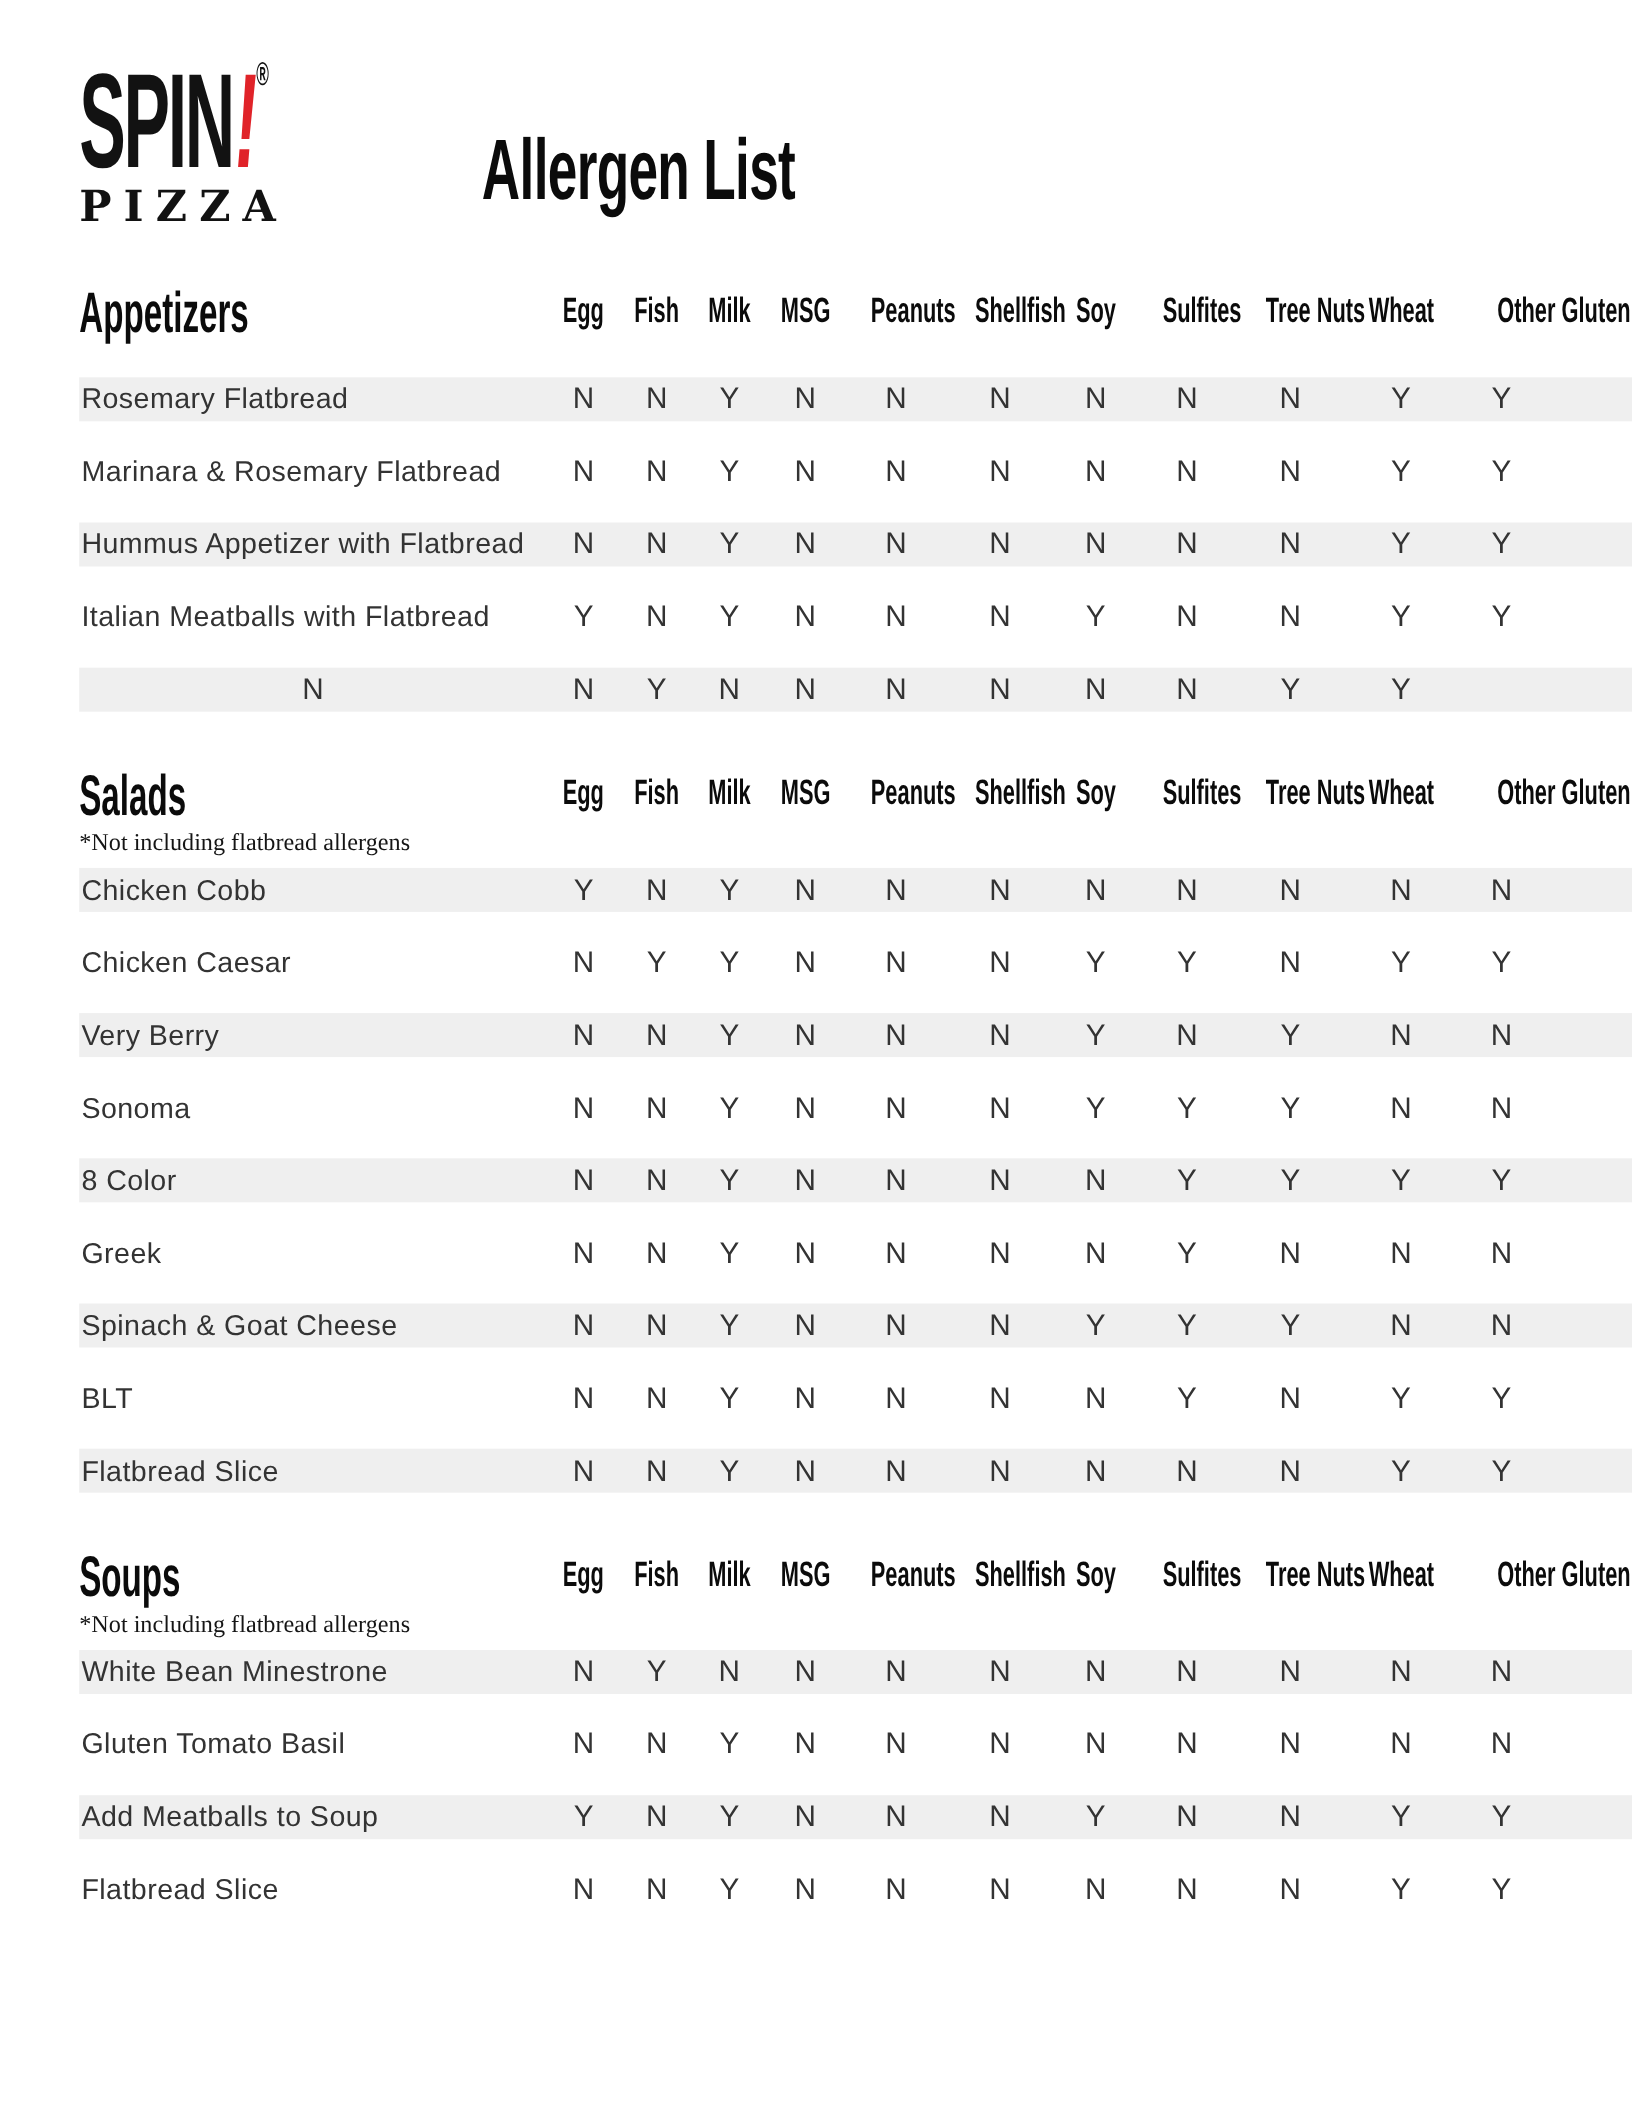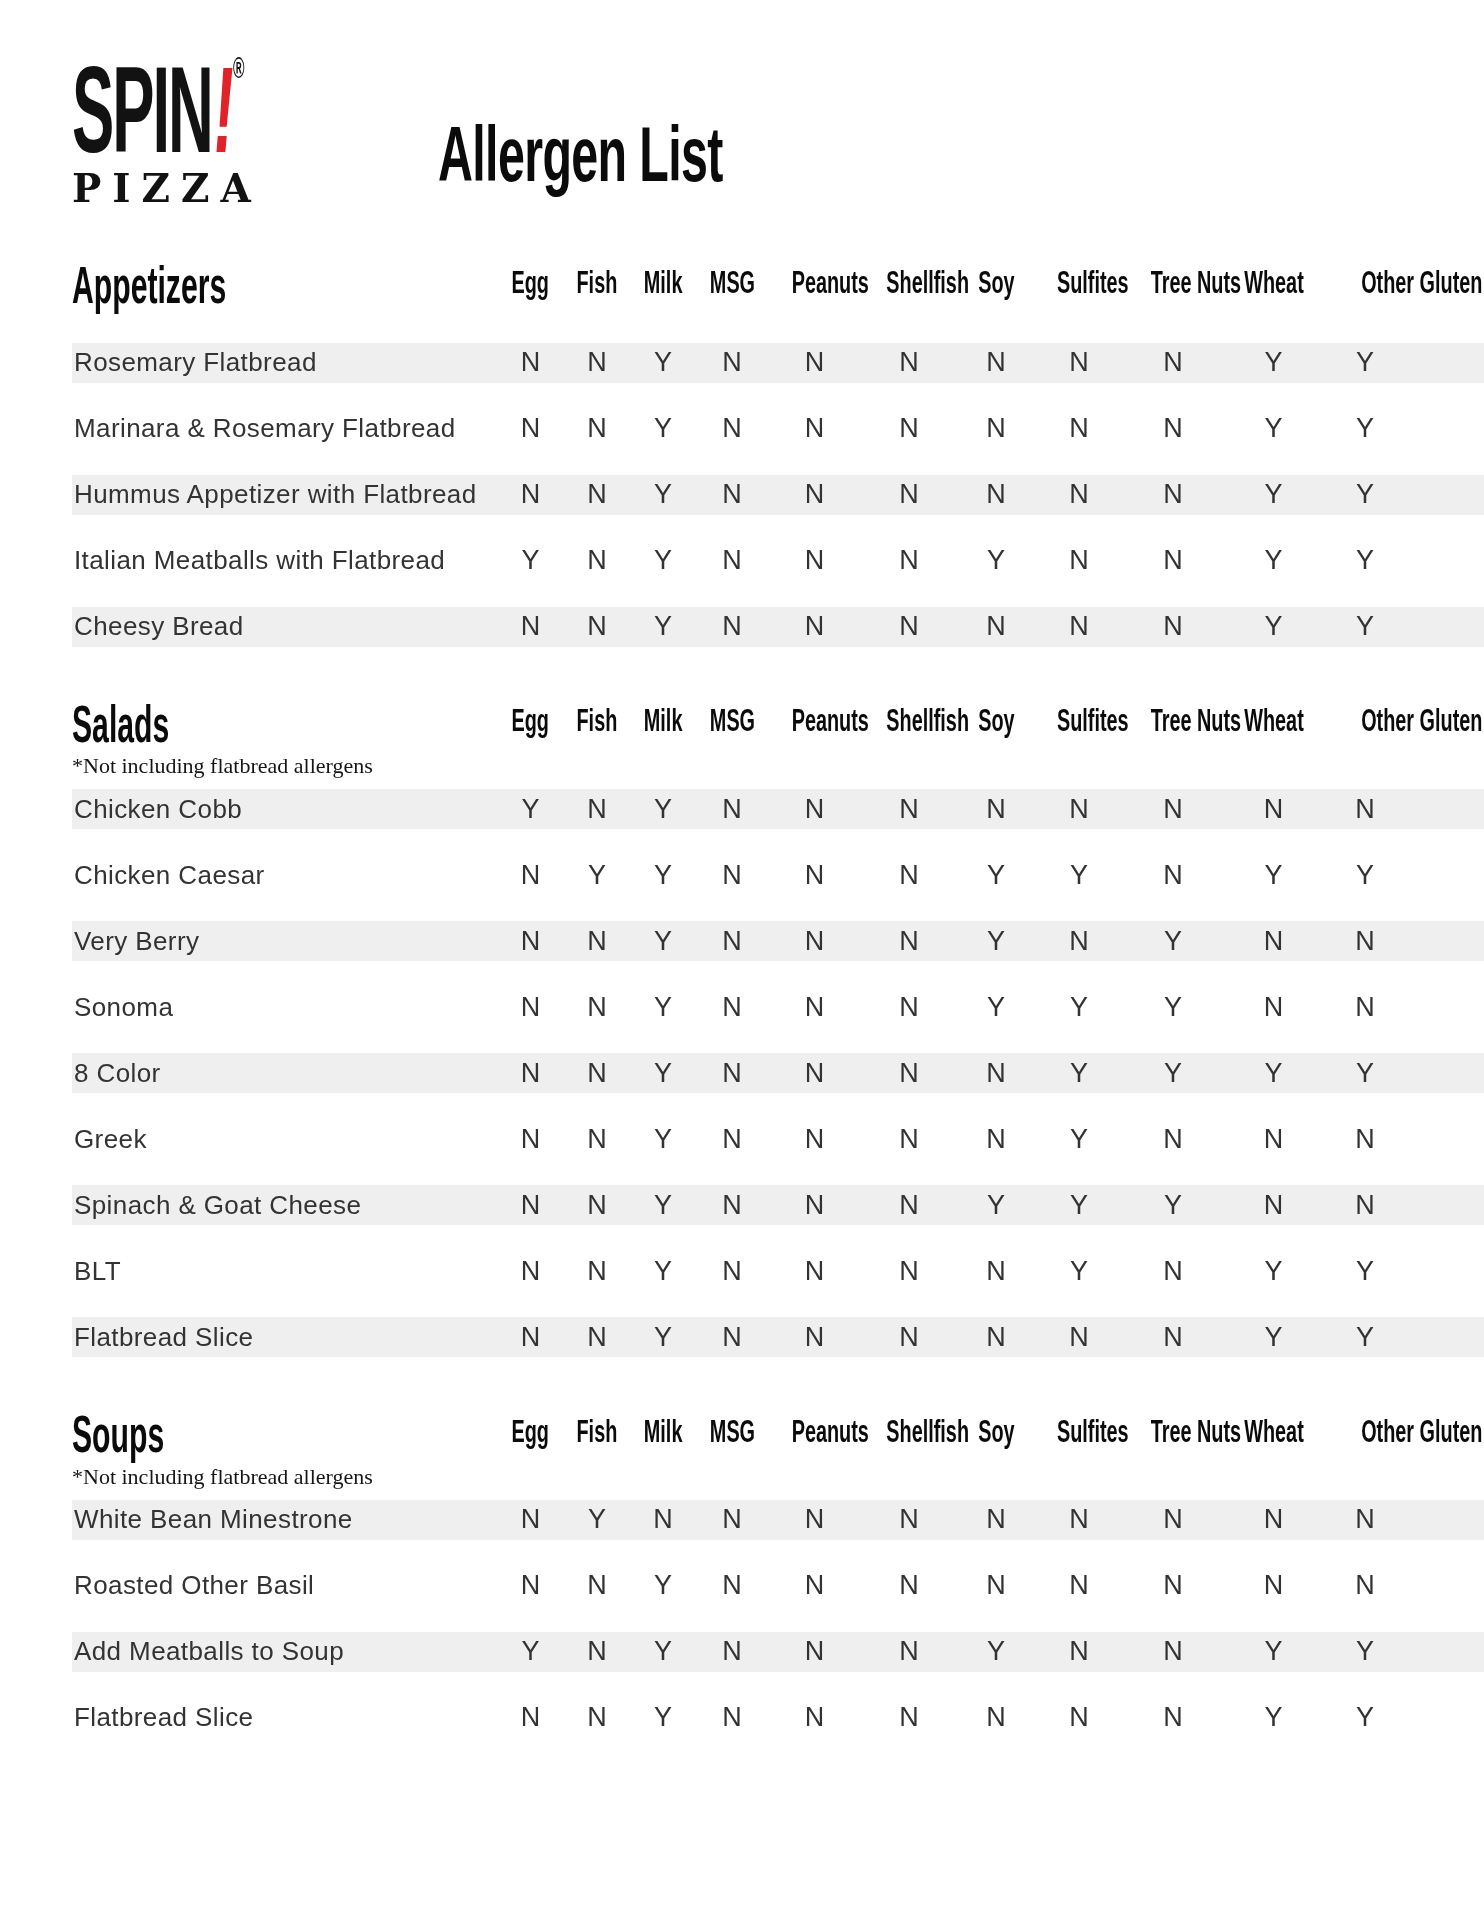--- a/index.html
+++ b/index.html
@@ -148,21 +148,20 @@
               <div class="yn-cell">N</div>
               <div class="yn-cell">N</div>
               <div class="yn-cell">N</div>
               <div class="yn-cell">Y</div>
               <div class="yn-cell">N</div>
               <div class="yn-cell">N</div>
               <div class="yn-cell">Y</div>
               <div class="yn-cell">Y</div>
             </div>
             <div class="row shaded">
-    <div class="name-cell">Cheesy Bread</div>
   <div class="yn-cell">N</div>
               <div class="yn-cell">N</div>
               <div class="yn-cell">Y</div>
               <div class="yn-cell">N</div>
               <div class="yn-cell">N</div>
               <div class="yn-cell">N</div>
               <div class="yn-cell">N</div>
               <div class="yn-cell">N</div>
               <div class="yn-cell">N</div>
               <div class="yn-cell">Y</div>
@@ -388,21 +387,21 @@
               <div class="yn-cell">N</div>
               <div class="yn-cell">N</div>
               <div class="yn-cell">N</div>
               <div class="yn-cell">N</div>
               <div class="yn-cell">N</div>
               <div class="yn-cell">N</div>
               <div class="yn-cell">N</div>
               <div class="yn-cell">N</div>
             </div>
             <div class="row">
-    <div class="name-cell">Roasted Other Basil</div>
+    <div class="name-cell">Gluten Tomato Basil</div>
   <div class="yn-cell">N</div>
               <div class="yn-cell">N</div>
               <div class="yn-cell">Y</div>
               <div class="yn-cell">N</div>
               <div class="yn-cell">N</div>
               <div class="yn-cell">N</div>
               <div class="yn-cell">N</div>
               <div class="yn-cell">N</div>
               <div class="yn-cell">N</div>
               <div class="yn-cell">N</div>

